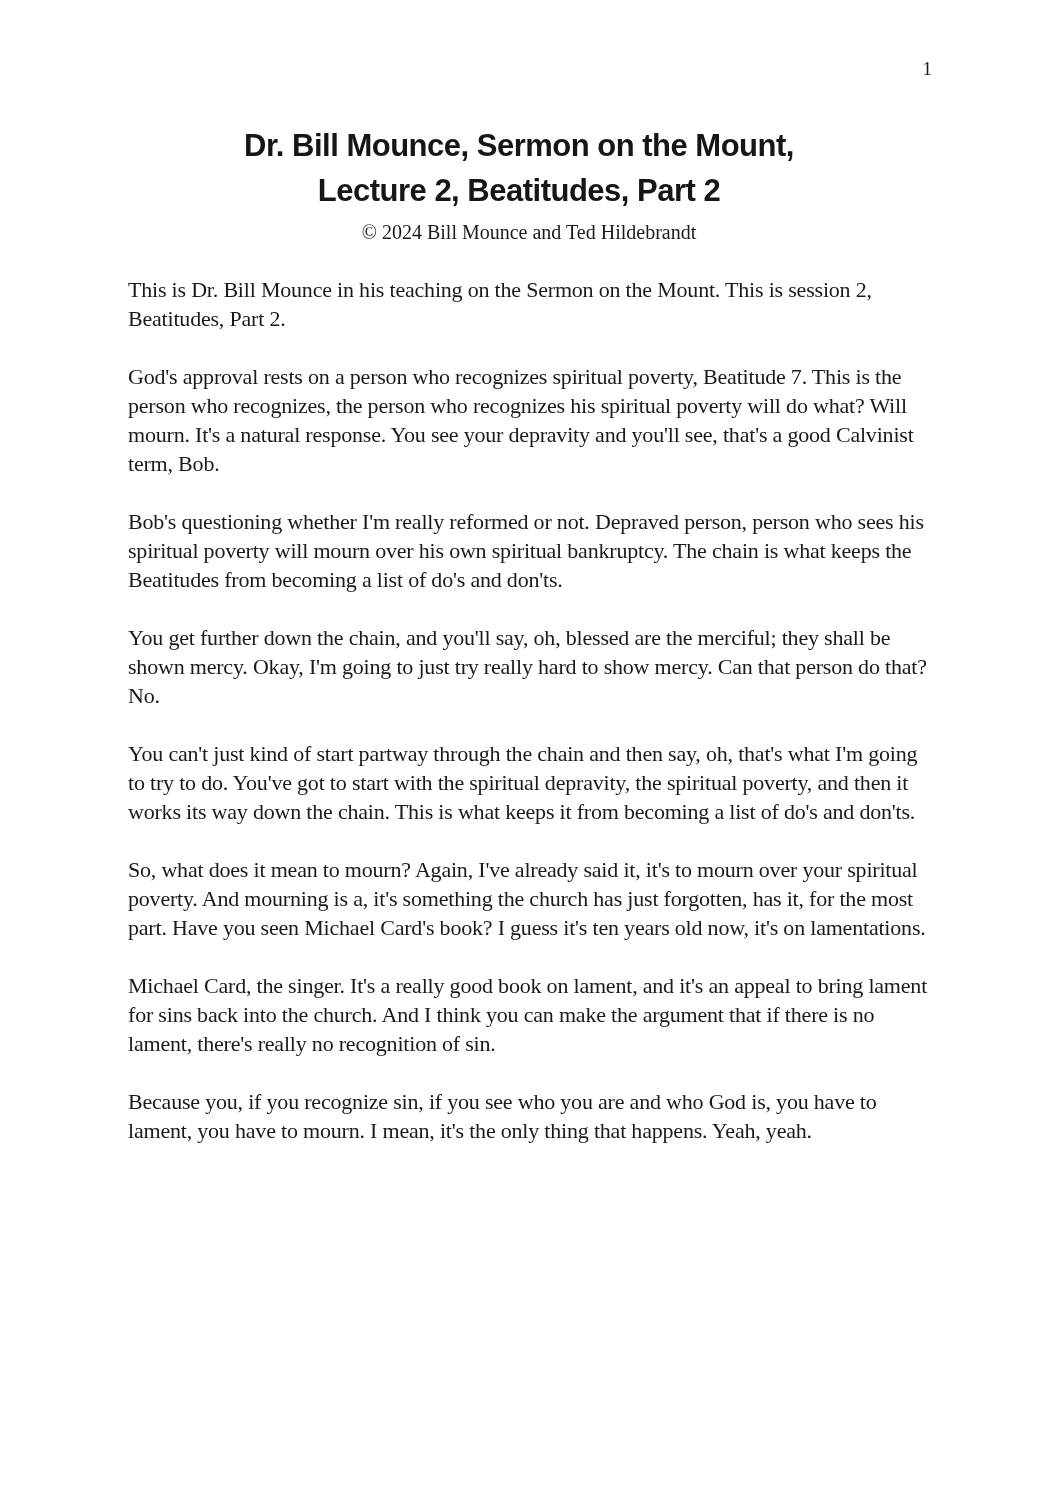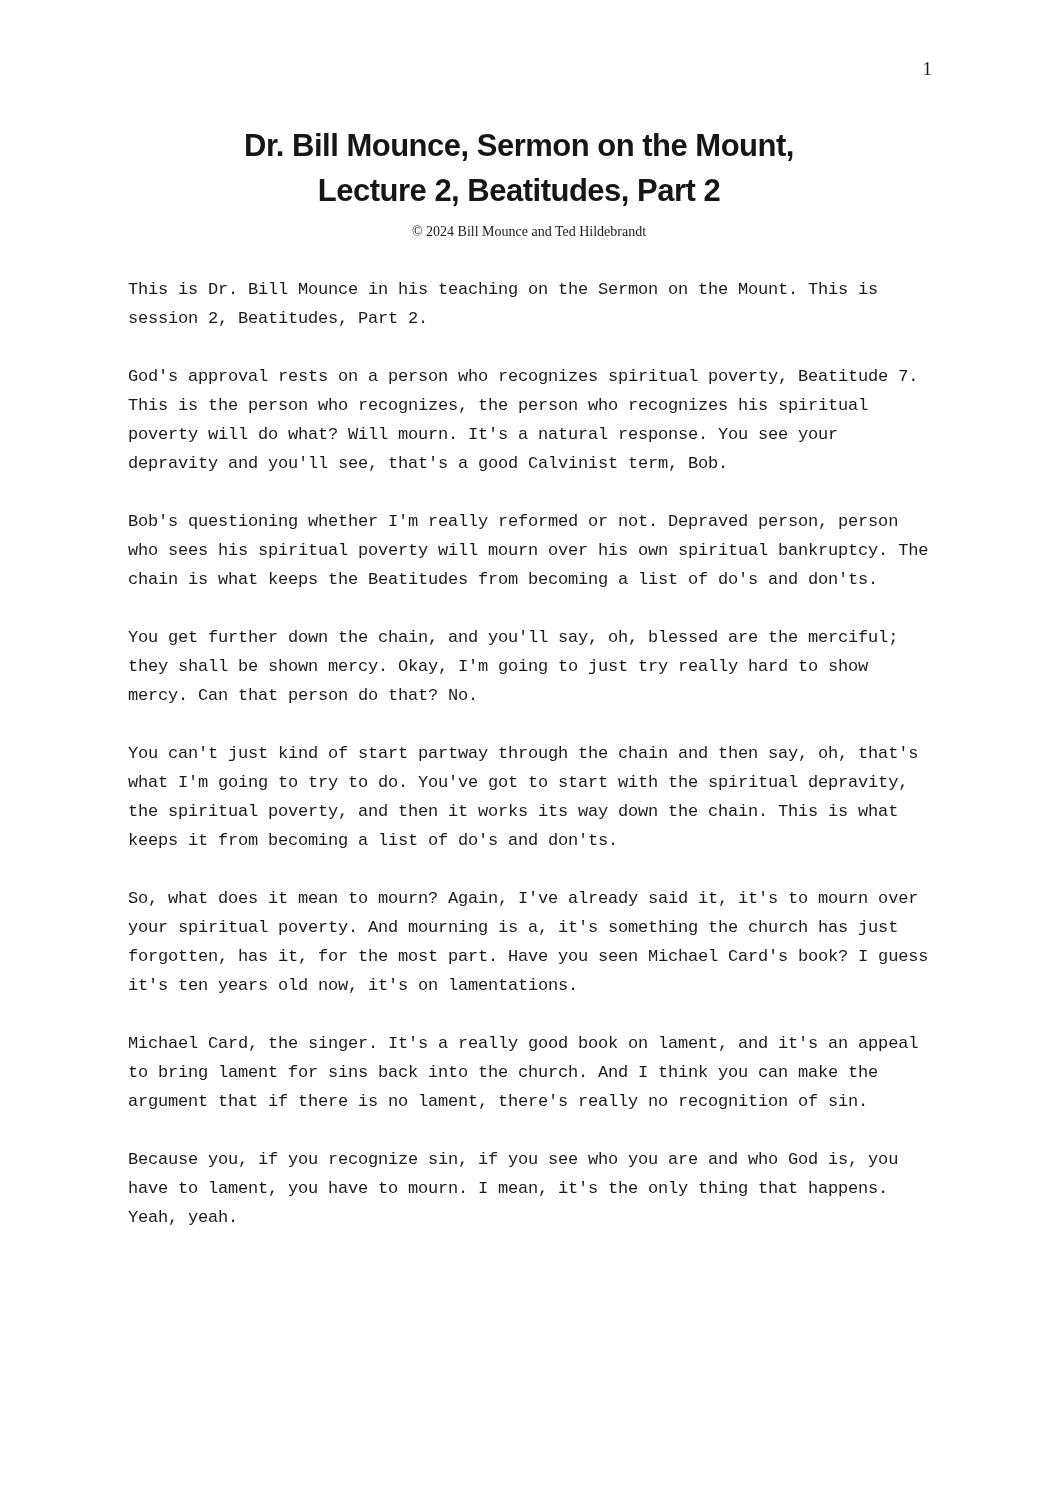--- a/index.html
+++ b/index.html
@@ -32,28 +32,28 @@
     font-weight: 700;
     font-size: 31px;
     line-height: 45px;
     color: #161616;
     letter-spacing: -0.5px;
   }
   .copyright {
     margin-top: 5px;
     text-align: center;
     font-family: "Liberation Serif", serif;
-    font-size: 14px;
+    font-size: 20px;
     line-height: 28px;
     color: #1a1a1a;
   }
   .body-text {
     margin: 29px 122px 0 128px;
-    font-family: Liberation Mono, monospace;
-    font-size: 17px;
+    font-family: Liberation Serif, serif;
+    font-size: 22px;
     line-height: 29px;
     letter-spacing: -0.2px;
     color: #1a1a1a;
     text-align: left;
   }
   .body-text p {
     margin: 0 0 29px 0;
     padding: 0;
   }
 </style>

